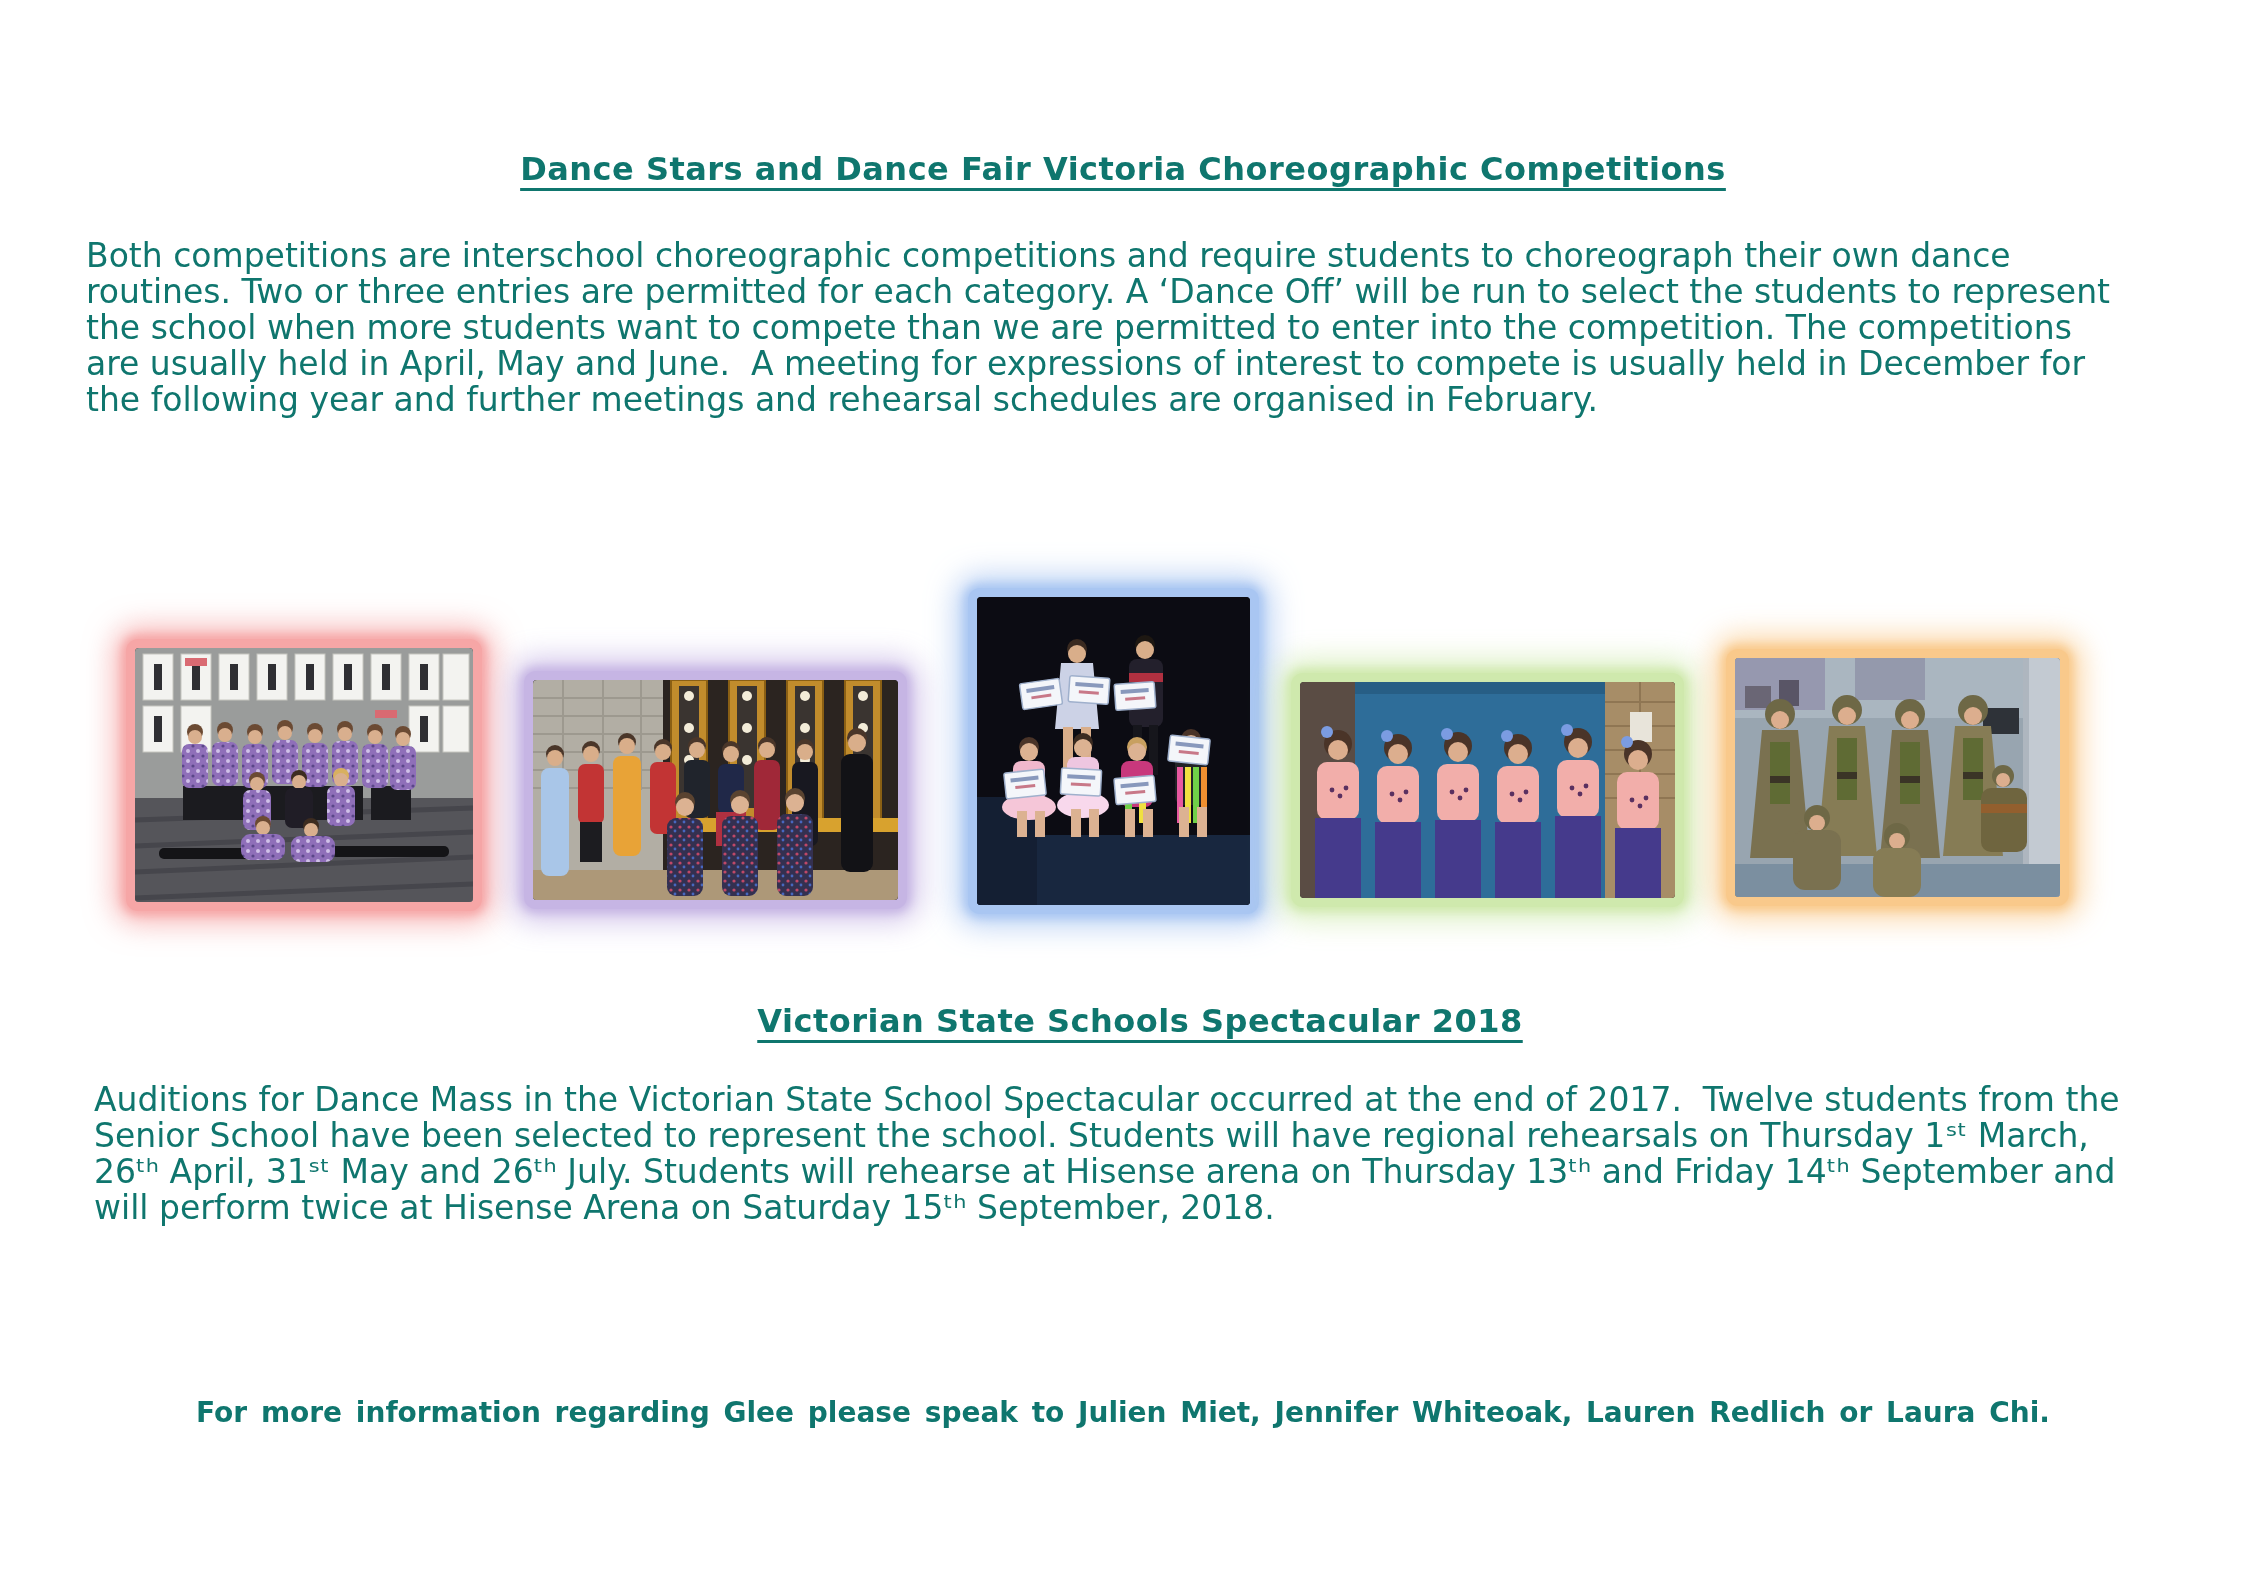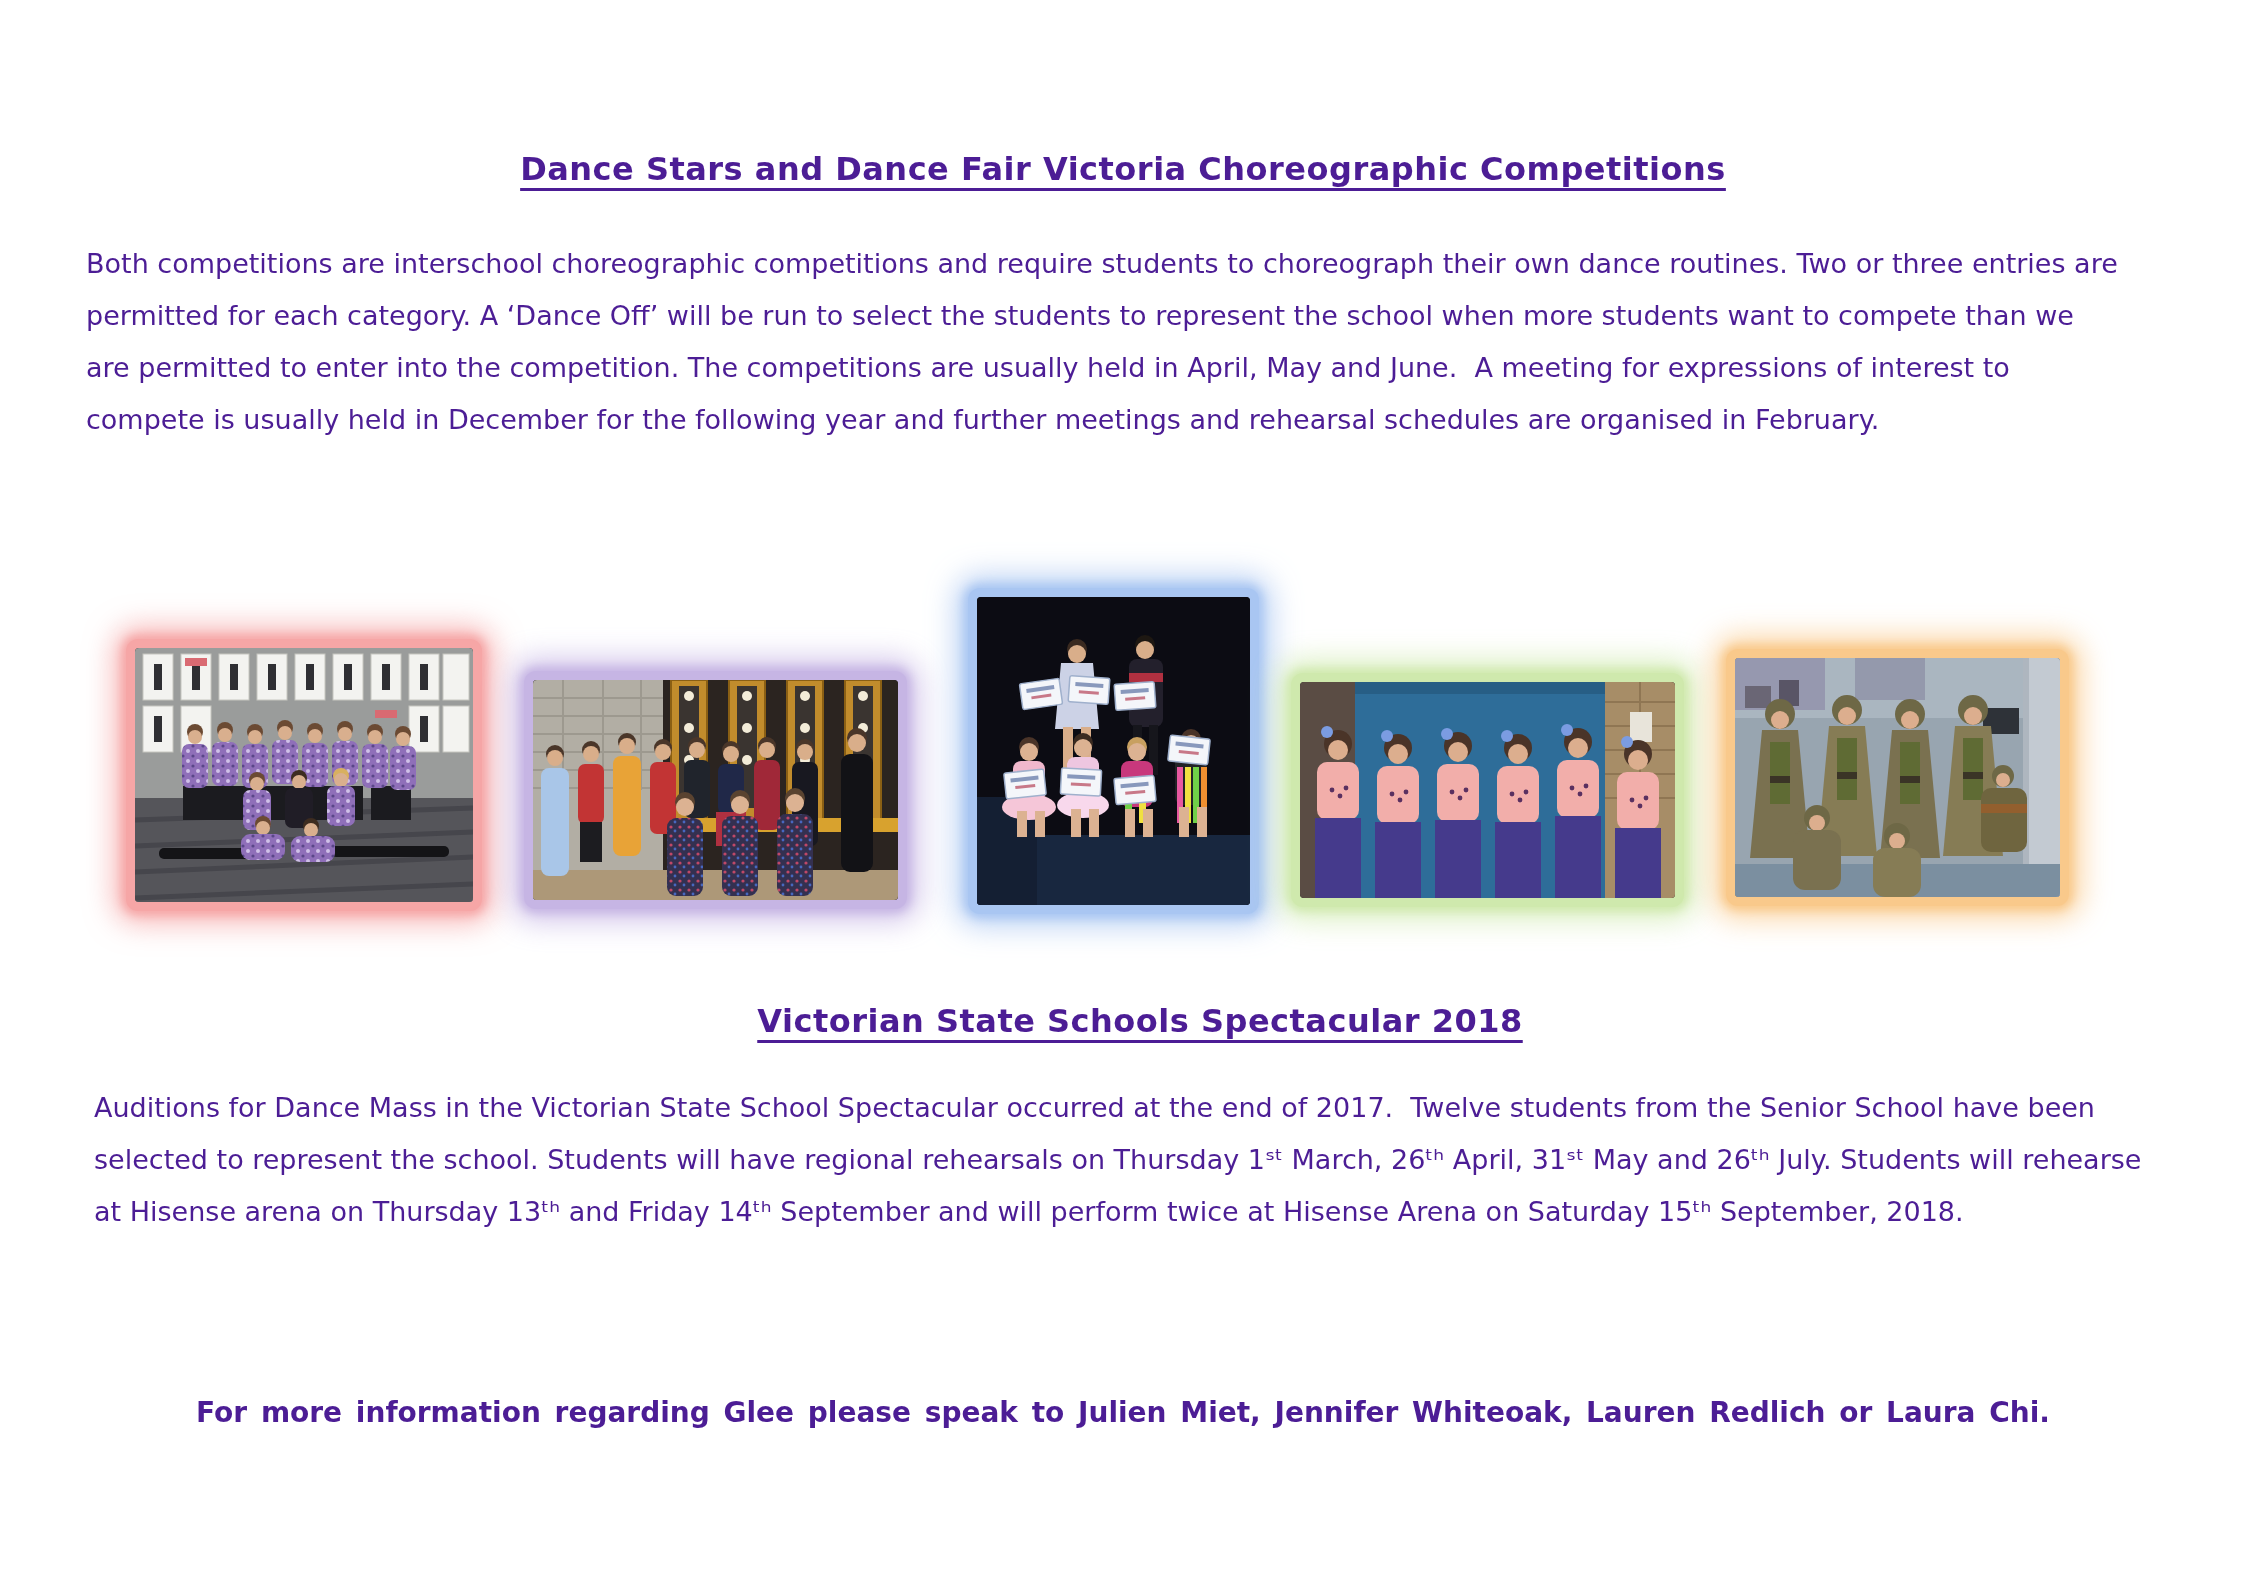--- a/index.html
+++ b/index.html
@@ -1,32 +1,32 @@
 <!DOCTYPE html>
 <html><head>
 <meta charset="utf-8">
 <style>
   html,body{margin:0;padding:0;background:#fff;}
   .page{
     position:relative;width:2246px;height:1580px;background:#ffffff;
-    font-family:"DejaVu Sans",sans-serif;color:#4c1d95;overflow:hidden;
+    font-family:"DejaVu Sans",sans-serif;color:#0f766e;overflow:hidden;
   }
   .title{
     position:absolute;left:0;width:100%;text-align:center;
     font-weight:bold;font-size:32px;letter-spacing:0.5px;
   }
   .title span{
     text-decoration:underline;
     text-decoration-thickness:3px;
     text-underline-offset:8px;
   }
   #title1{top:150px;}
   #title2{top:1002px;margin-left:17px;}
   .para{
-    position:absolute;font-size:27px;line-height:52px;
+    position:absolute;font-size:33px;line-height:36px;
     white-space:pre-wrap;text-align:left;
   }
   #para1{left:86px;top:238px;width:2040px;}
   #para2{left:94px;top:1082px;width:2056px;}
   .footer{
     position:absolute;top:1390px;left:0;width:100%;
     text-align:center;font-weight:bold;font-size:28px;line-height:45px;
     word-spacing:4px;
   }
   

